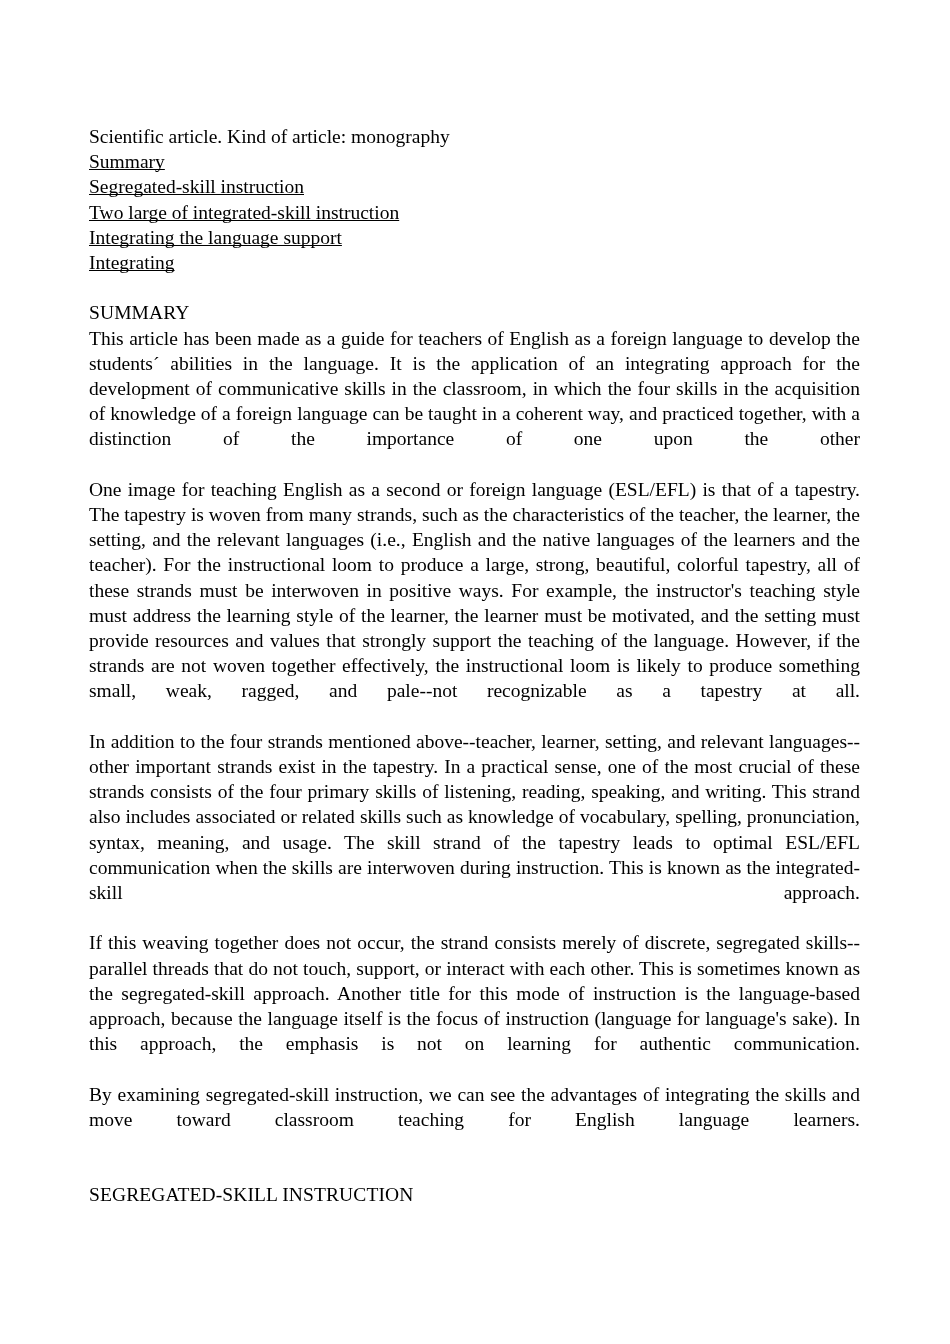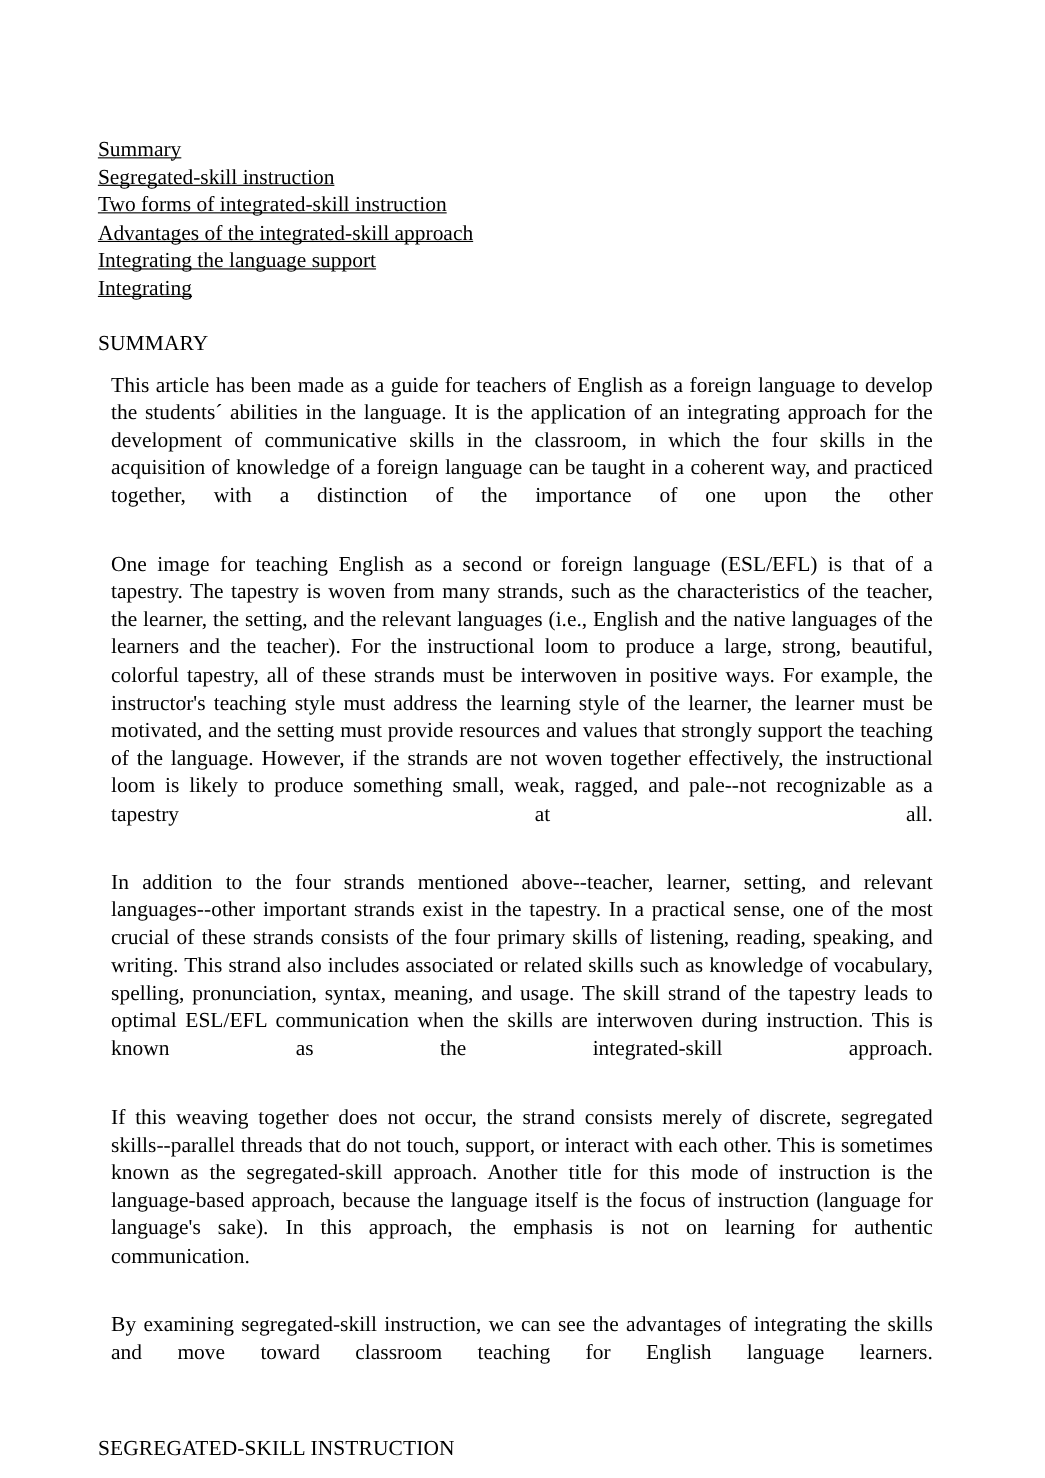--- a/index.html
+++ b/index.html
@@ -75,49 +75,49 @@
     margin: 0;
     letter-spacing: 0.1px;
   }
 
   
   .para {
     font-size: 19.5px;
     line-height: 25.2px;
     text-align: justify;
     text-justify: inter-word;
-    margin: 12px;
+    margin: 0;
     hyphens: none;
   }
 
   
   .para:after {
     content: "";
     display: inline-block;
     width: 100%;
   }
 </style>
 </head>
 <body>
 
 <div class="page">
   <div class="content">
 
     <div class="toc-block">
       <div class="toc-row">
+        <span class="toc-line plain">Scientific article. Kind of article: monography</span>
+      </div>
+      <div class="toc-row">
         <span class="toc-line linked">Summary</span>
       </div>
       <div class="toc-row">
         <span class="toc-line linked">Segregated-skill instruction</span>
       </div>
       <div class="toc-row">
-        <span class="toc-line linked">Two forms of integrated-skill instruction</span>
-      </div>
-      <div class="toc-row">
-        <span class="toc-line linked">Advantages of the integrated-skill approach</span>
+        <span class="toc-line linked">Two large of integrated-skill instruction</span>
       </div>
       <div class="toc-row">
         <span class="toc-line linked">Integrating the language support</span>
       </div>
       <div class="toc-row">
         <span class="toc-line linked">Integrating</span>
       </div>
     </div>
 
     <div class="blank-line"></div>

